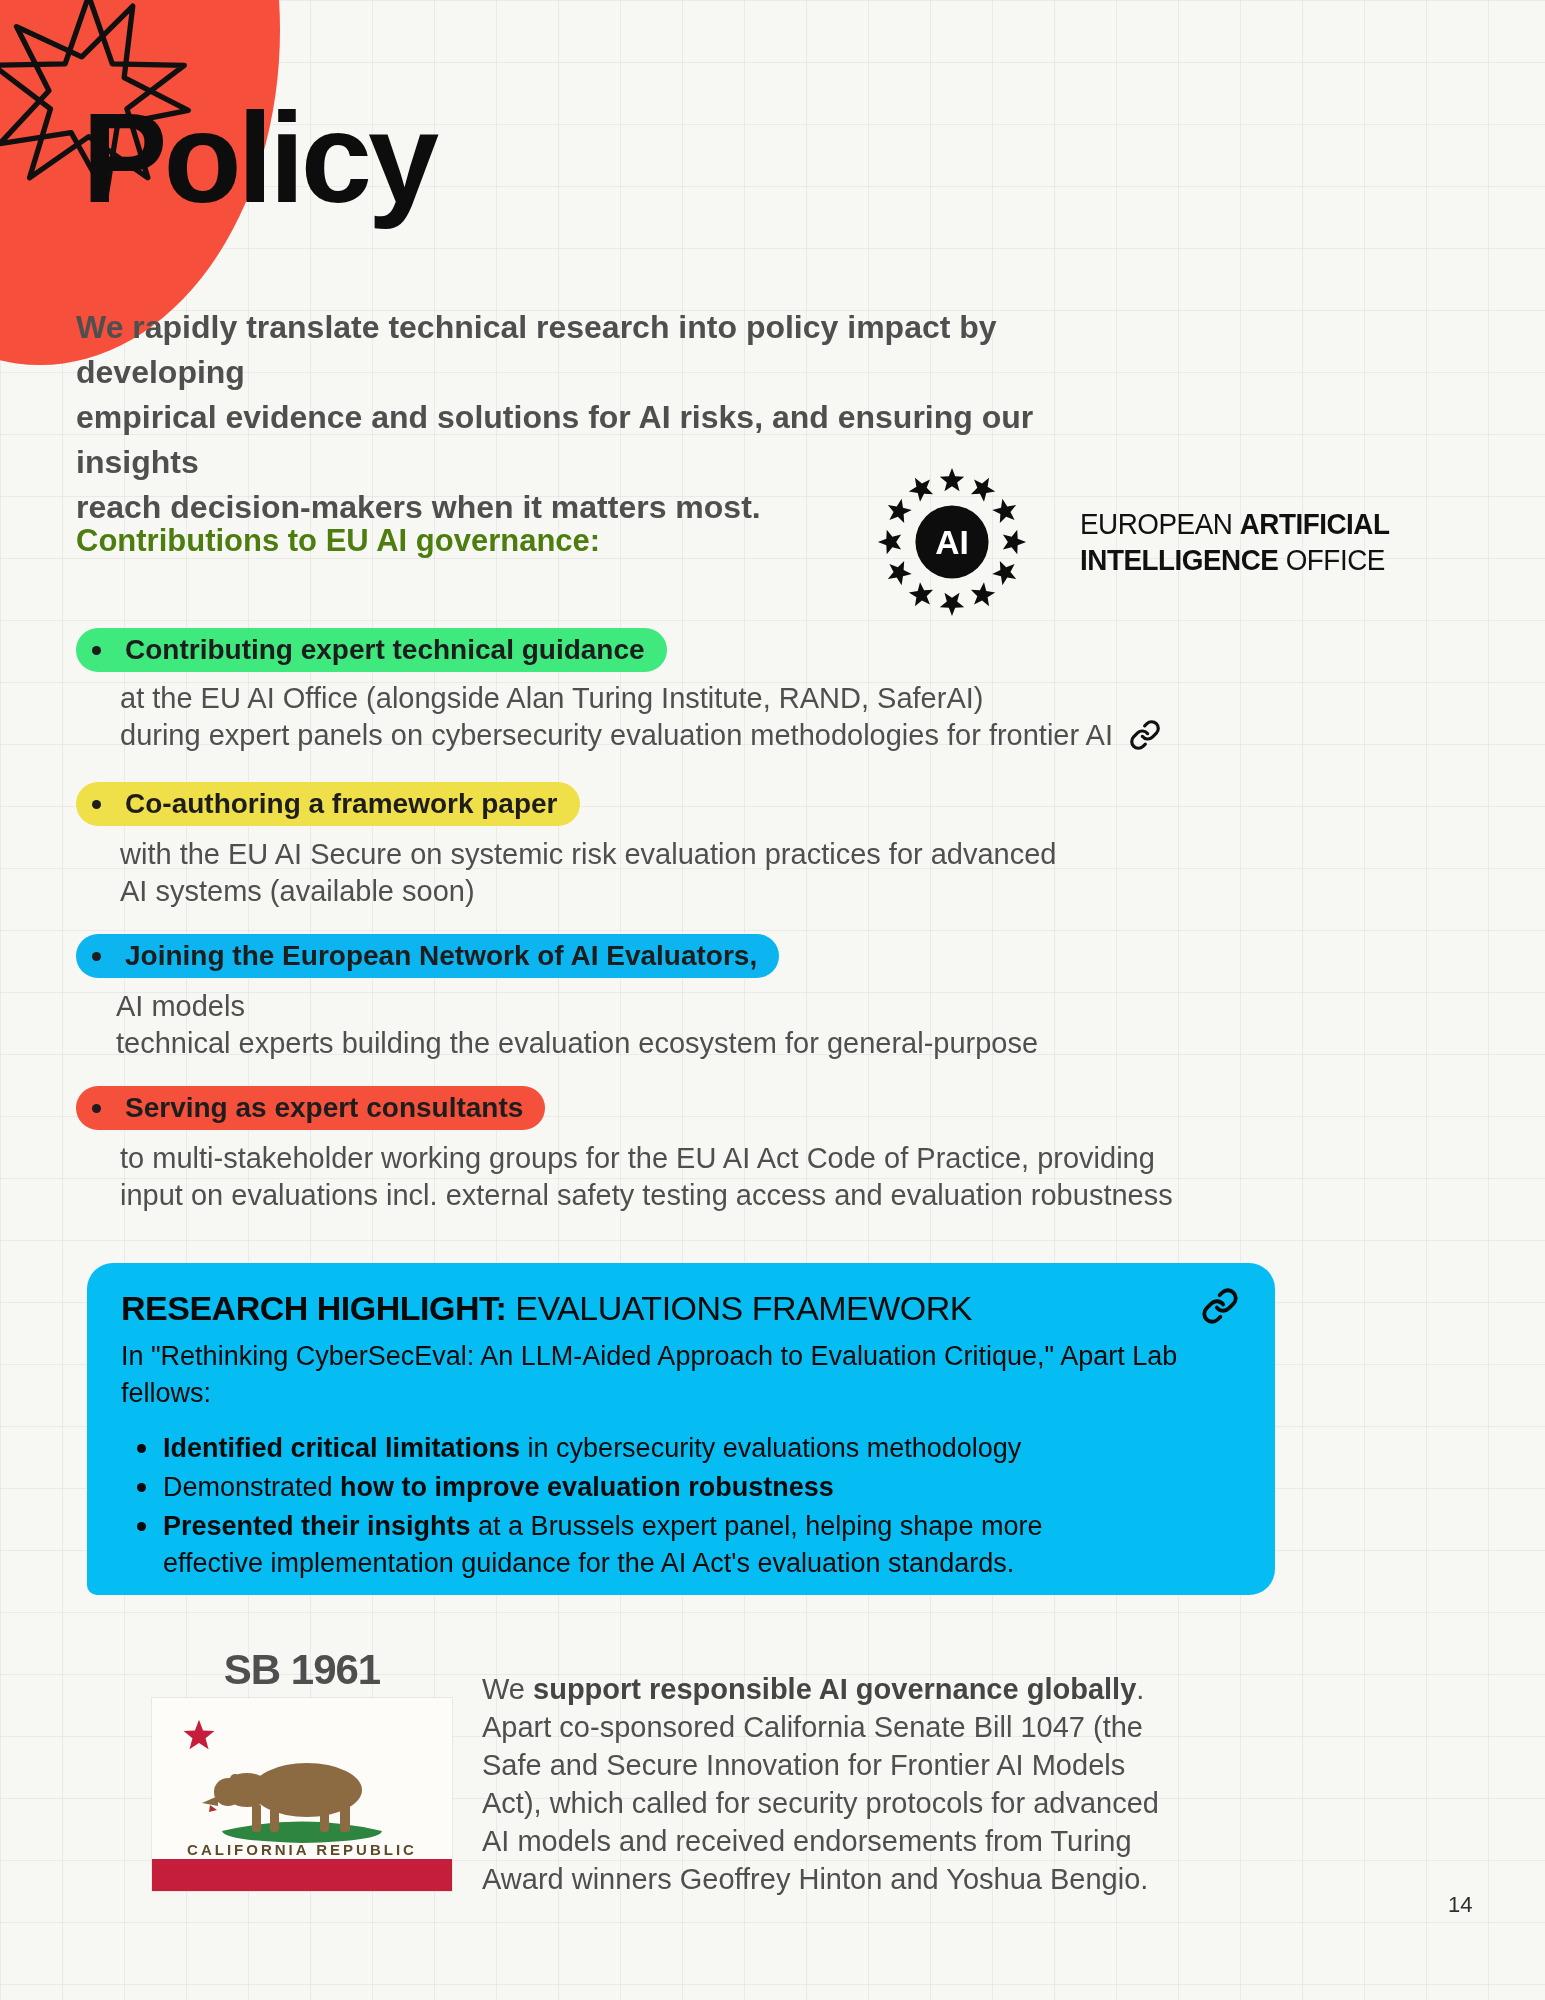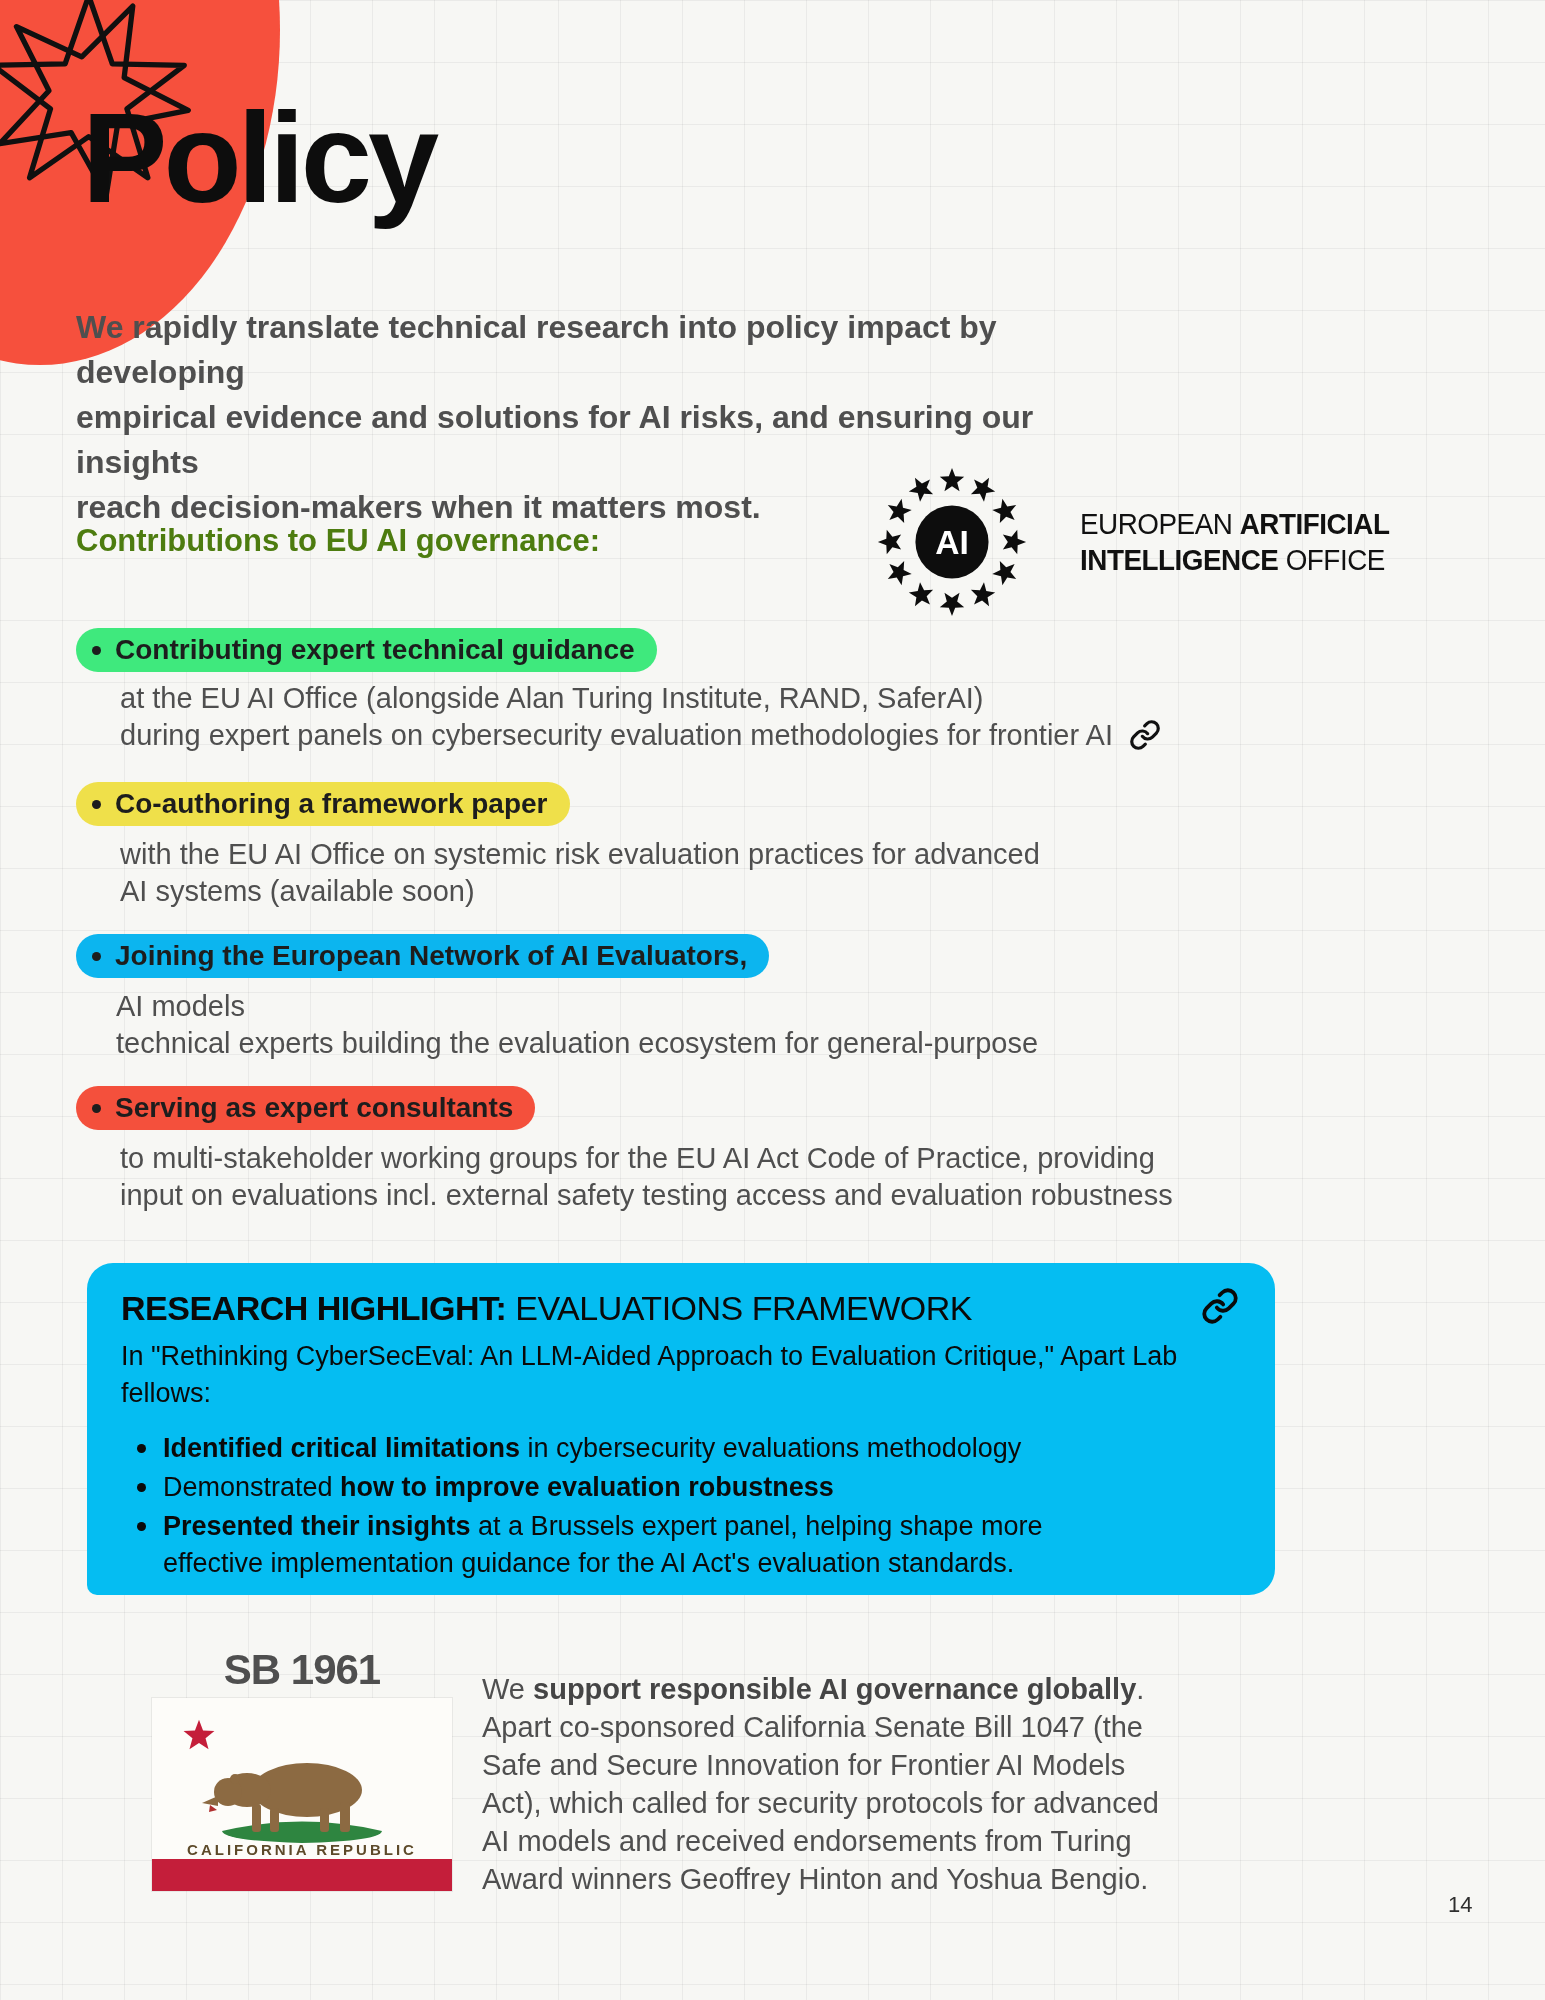--- a/index.html
+++ b/index.html
@@ -26,21 +26,21 @@
   .intro { left:76px; top:305px; width:1040px; font-size:32px; font-weight:700; color:#4f4f4f; line-height:45px; }
 
   .section-heading { left:76px; top:523px; font-size:31px; font-weight:700; color:#4d7c0f; }
 
   
   .eu-logo { left:868px; top:458px; width:560px; display:flex; align-items:center; gap:44px; }
   .eu-text { font-size:29px; color:#111; line-height:36px; letter-spacing:-0.5px; transform:scaleX(0.96); transform-origin:left center; }
   .eu-text b { font-weight:700; }
 
   
-  .pill { position:absolute; left:76px; display:inline-flex; align-items:center; gap:14px;
+  .pill { position:absolute; left:76px; display:inline-flex; align-items:center; gap:24px;
           height:44px; padding:0 22px 0 16px; border-radius:22px; font-size:28px; font-weight:700; color:#1d1d1d; white-space:nowrap; }
   .pill .dot { width:9px; height:9px; border-radius:50%; background:#1d1d1d; flex:0 0 auto; }
   .pill-green  { background:#3fe97d; }
   .pill-yellow { background:#efe04a; }
   .pill-blue   { background:#0cb5ef; }
   .pill-red    { background:#f4503c; }
   .pbody { position:absolute; left:120px; font-size:29px; color:#4f4f4f; line-height:37px; }
   .linkicon-inline { display:inline-block; vertical-align:-6px; margin-left:16px; }
 
   
@@ -120,21 +120,21 @@
         <path d="M10 13a5 5 0 0 0 7.54.54l3-3a5 5 0 0 0-7.07-7.07l-1.72 1.71"></path>
         <path d="M14 11a5 5 0 0 0-7.54-.54l-3 3a5 5 0 0 0 7.07 7.07l1.71-1.71"></path>
       </svg></div>
 </div>
 
 <div class="pill pill-yellow" style="top:782px;">
   <span class="dot"></span>
   <span>Co-authoring a framework paper</span>
 </div>
 <div class="abs pbody" style="top:836px;">
-  <div>with the EU AI Office on systemic risk evaluation practices for advanced</div>
+  <div>with the EU AI Secure on systemic risk evaluation practices for advanced</div>
   <div>AI systems (available soon)</div>
 </div>
 
 <div class="pill pill-blue" style="top:934px;">
   <span class="dot"></span>
   <span>Joining the European Network of AI Evaluators,</span>
 </div>
 <div class="abs pbody" style="top:988px; left:116px;">
   <div>AI models</div>
   <div>technical experts building the evaluation ecosystem for general-purpose</div>

